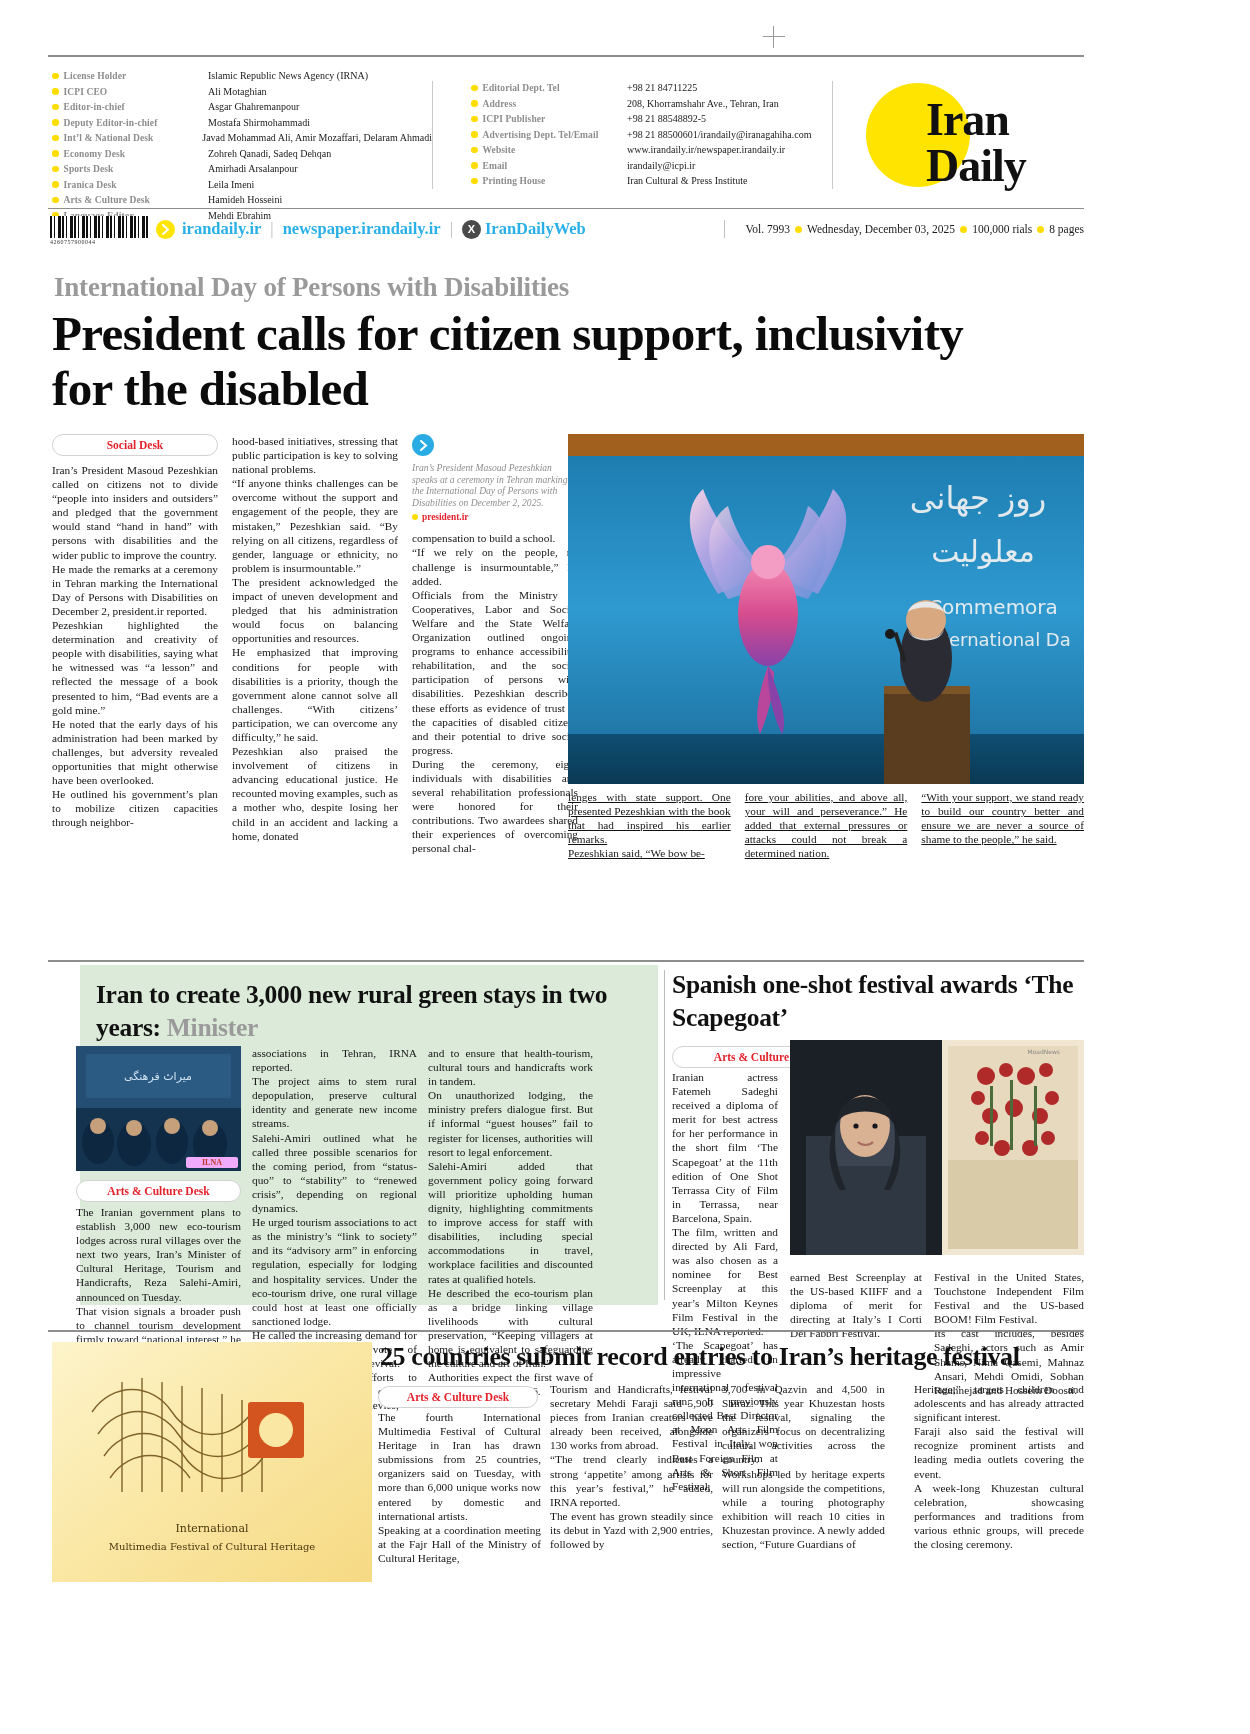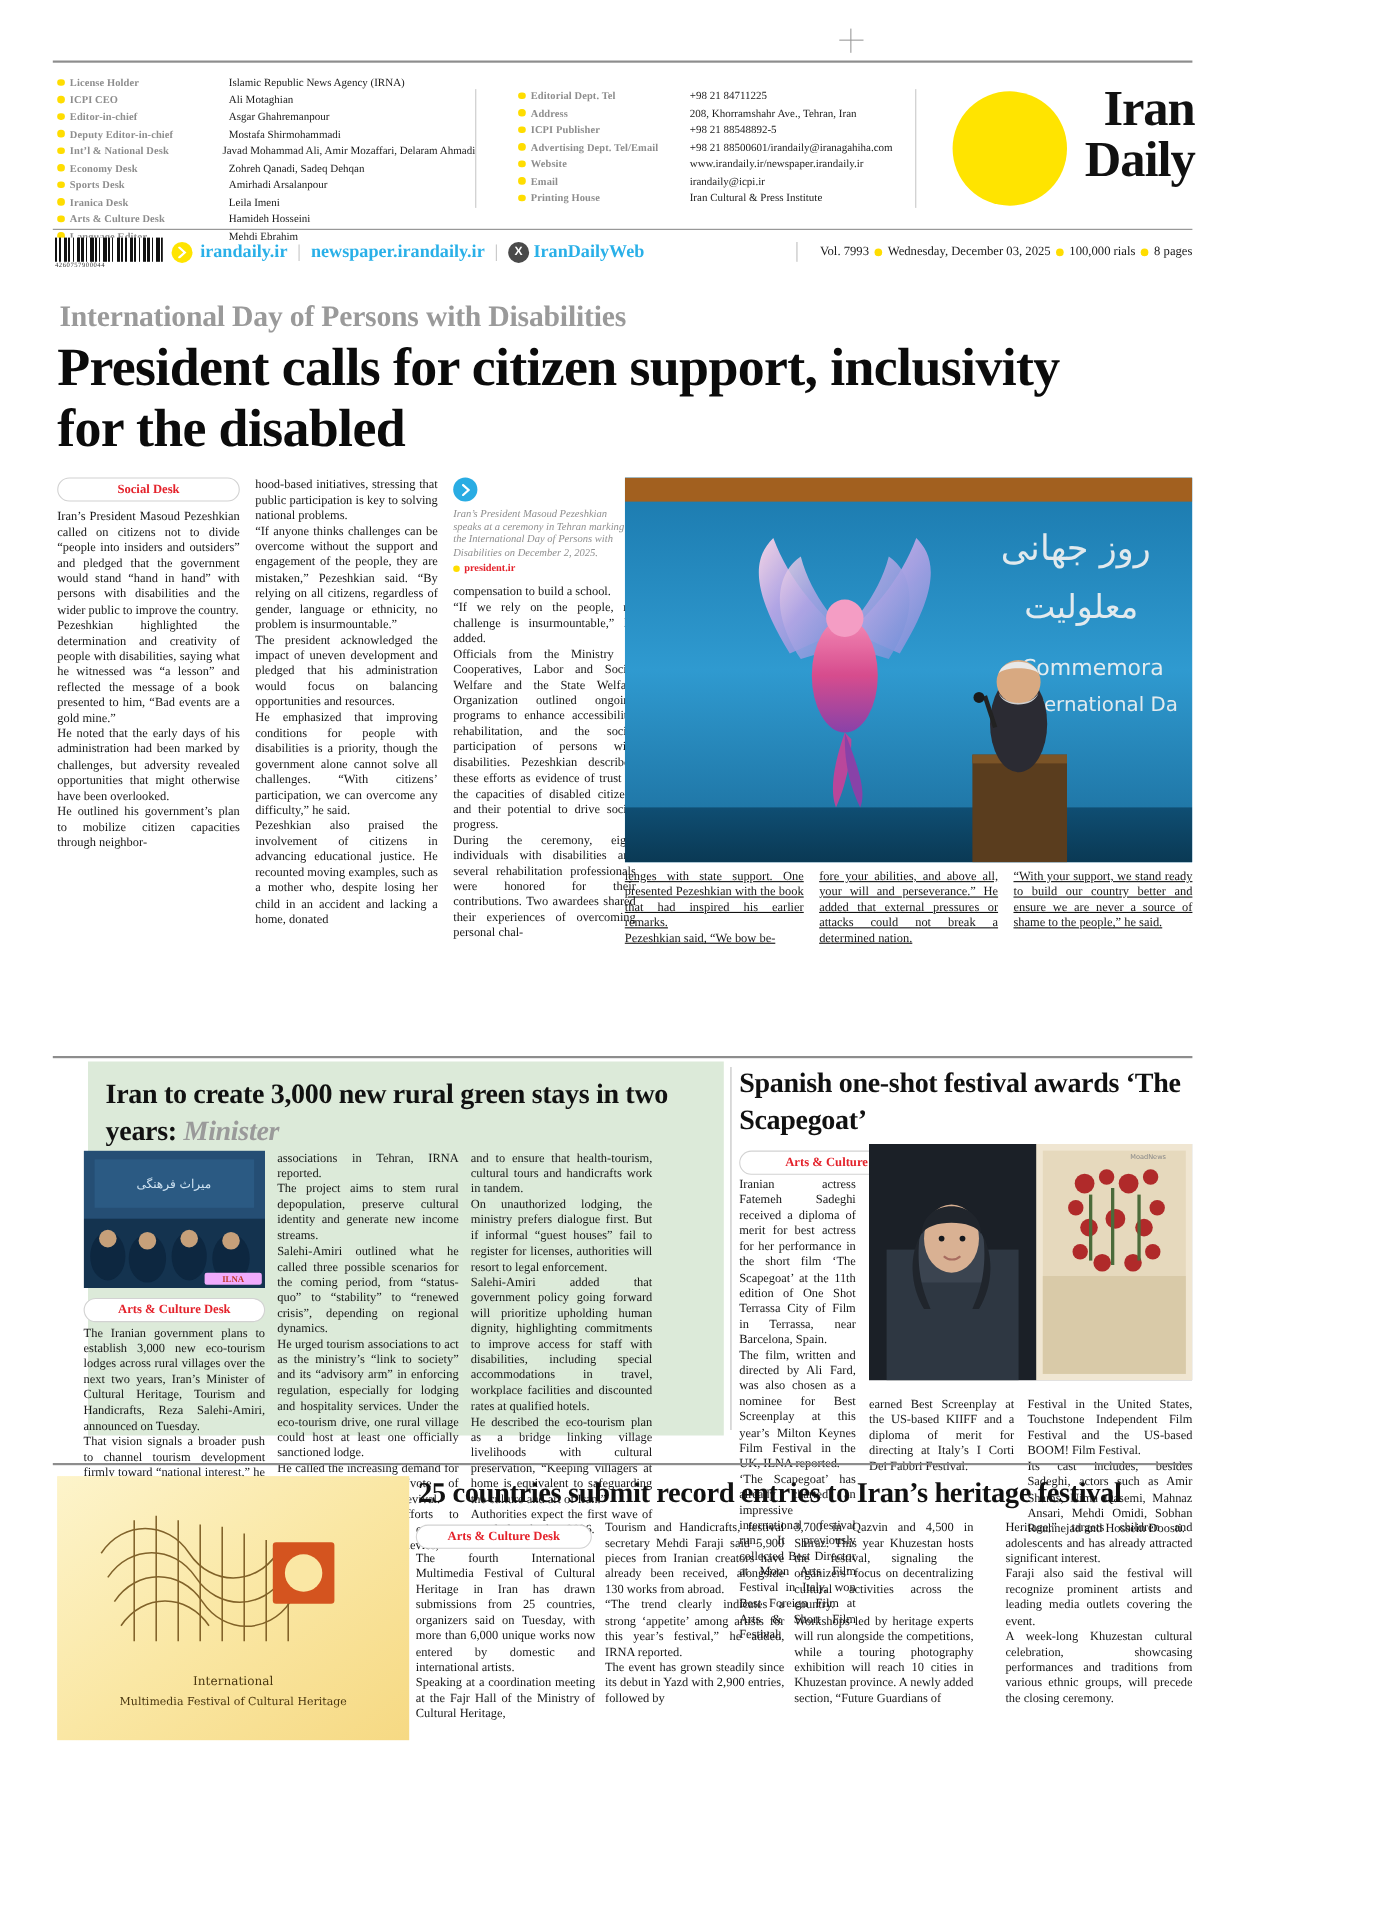--- a/index.html
+++ b/index.html
@@ -30,21 +30,21 @@
   .dot{display:inline-block;width:6.5px;height:6.5px;border-radius:50%;background:#ffdd00;
        margin-right:5px;flex:none;position:relative;top:0px;}
   .mast-val{font-size:10px;color:#1a1a1a;white-space:nowrap;}
 
   .mast-sep{position:absolute;left:784px;top:26px;width:1px;height:108px;background:#c9c9c9;}
 
   
   .logo-wrap{position:absolute;left:800px;top:10px;width:236px;height:130px;}
   .logo-circle{position:absolute;left:18px;top:18px;width:104px;height:104px;border-radius:50%;
                background:#ffe400;}
-  .logo-text{position:absolute;left:78px;top:11px;width:160px;text-align:right;
+  .logo-text{position:absolute;left:78px;top:32px;width:160px;text-align:left;
              font-family:"Liberation Serif",serif;font-weight:bold;color:#111;}
   .logo-text .l1{font-size:46px;line-height:46px;letter-spacing:-1px;}
   .logo-text .l2{font-size:46px;line-height:46px;letter-spacing:-1px;}
 
   
   .navstrip{position:absolute;left:48px;top:208px;width:1036px;height:36px;}
   .nav-rule{position:absolute;left:0;top:0;width:1036px;height:1px;background:#8d8d8d;}
   .barcode{position:absolute;left:2px;top:8px;width:98px;height:26px;}
   .barcode .bars{width:98px;height:22px;
      background:repeating-linear-gradient(90deg,#111 0 2px,#fff 2px 4px,#111 4px 5px,#fff 5px 8px,#111 8px 11px,#fff 11px 12px);}
@@ -89,21 +89,21 @@
 
   .leadphoto{position:absolute;left:568px;top:434px;width:516px;height:350px;overflow:hidden;}
 
   .lead-bottom{position:absolute;left:568px;top:790px;width:516px;display:flex;gap:14px;text-decoration:underline;}
 
   
   .midrule{position:absolute;left:48px;top:960px;width:1036px;height:2px;background:#8d8d8d;}
   .greenbox{position:absolute;left:80px;top:965px;width:578px;height:340px;background:#dcead9;}
   .green-head{position:absolute;left:96px;top:978px;width:520px;font-size:25.5px;line-height:33px;
               font-weight:bold;color:#111;letter-spacing:-.3px;}
-  .green-head .it{color:#9a9a9a;font-style:italic;}
+  .green-head .it{color:#9a9a9a;}
   .greenphoto{position:absolute;left:76px;top:1046px;width:165px;height:125px;overflow:hidden;}
   .ilna{position:absolute;right:3px;bottom:3px;background:#f0abfc;color:#c0392b;font-size:8px;
         font-weight:bold;padding:1px 16px;border-radius:2px;}
   .green-badge{position:absolute;left:76px;top:1180px;width:165px;}
   .greentext{position:absolute;left:76px;top:1205px;width:165px;}
   .greencol2{position:absolute;left:252px;top:1046px;width:165px;}
   .greencol3{position:absolute;left:428px;top:1046px;width:165px;}
 
   .vdiv{position:absolute;width:1px;background:#bdbdbd;}
 
@@ -309,20 +309,21 @@
 
   <div class="kicker">International Day of Persons with Disabilities</div>
   <div class="headline">President calls for citizen support, inclusivity for the disabled</div>
 
   <div class="lead">
     <div class="cols">
       <div class="lcol">
         <div class="deskbadge">Social Desk</div>
         <div class="body-txt" style="margin-top:7px;">
             <p>Iran’s President Masoud Pezeshkian called on citizens not to divide “people into insiders and outsiders” and pledged that the government would stand “hand in hand” with persons with disabilities and the wider public to improve the country.</p>
+            <p>He made the remarks at a ceremony in Tehran marking the International Day of Persons with Disabilities on December 2, president.ir reported.</p>
             <p>Pezeshkian highlighted the determination and creativity of people with disabilities, saying what he witnessed was “a lesson” and reflected the message of a book presented to him, “Bad events are a gold mine.”</p>
             <p>He noted that the early days of his administration had been marked by challenges, but adversity revealed opportunities that might otherwise have been overlooked.</p>
             <p>He outlined his government’s plan to mobilize citizen capacities through neighbor-</p>
           </div>
       </div>
       <div class="lcol">
         <div class="body-txt">
             <p>hood-based initiatives, stressing that public participation is key to solving national problems.</p>
             <p>“If anyone thinks challenges can be overcome without the support and engagement of the people, they are mistaken,” Pezeshkian said. “By relying on all citizens, regardless of gender, language or ethnicity, no problem is insurmountable.”</p>
             <p>The president acknowledged the impact of uneven development and pledged that his administration would focus on balancing opportunities and resources.</p>

